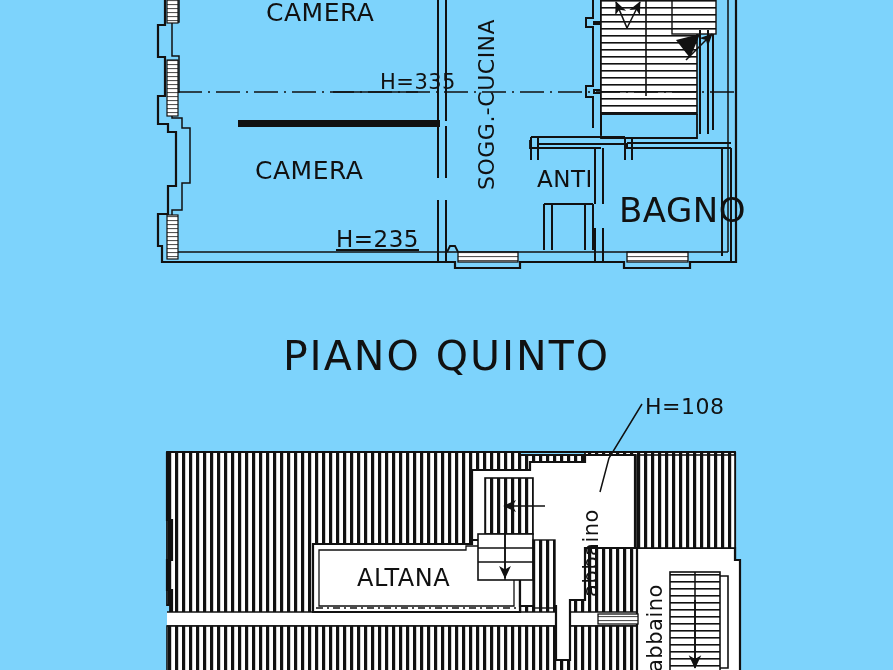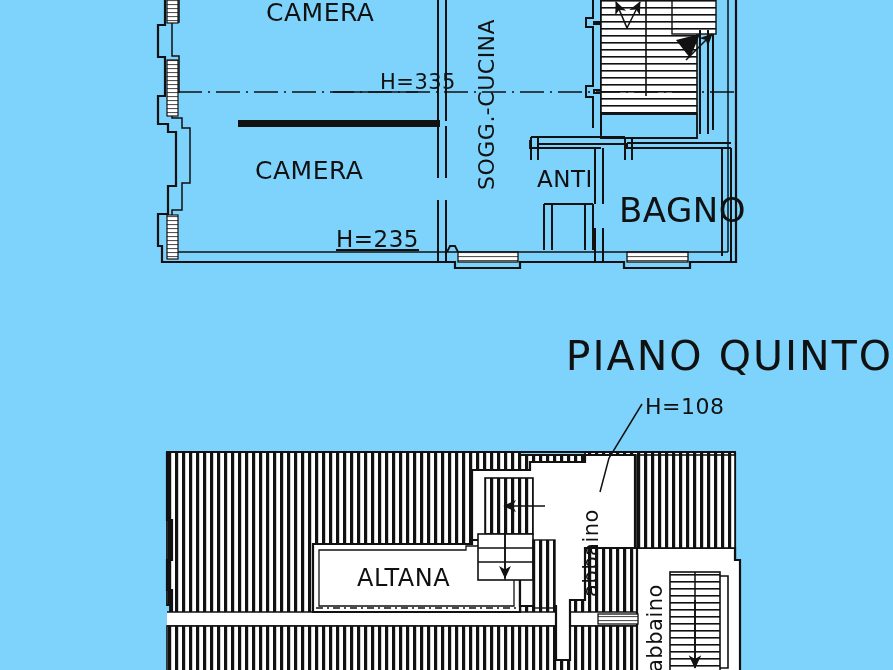--- a/index.html
+++ b/index.html
@@ -65,21 +65,21 @@
     font-size: 21px;
     transform-origin: left top;
     transform: rotate(-90deg) translate(-80px, 0px);
   }
 
   .title {
     position: absolute;
     left: 0;
     top: 332px;
     width: 893px;
-    text-align: right;
+    text-align: center;
     font-size: 41px;
     letter-spacing: 2px;
     color: #111111;
     font-family: "DejaVu Sans", sans-serif;
   }
 </style>
 </head>
 <body>
 
 <div id="sheet">

